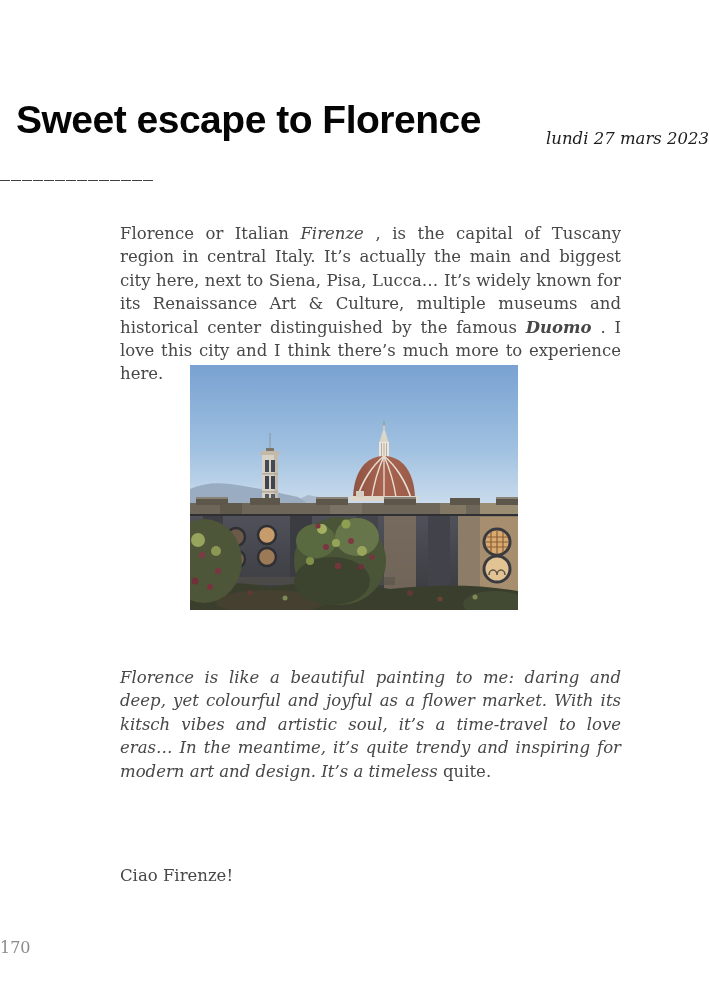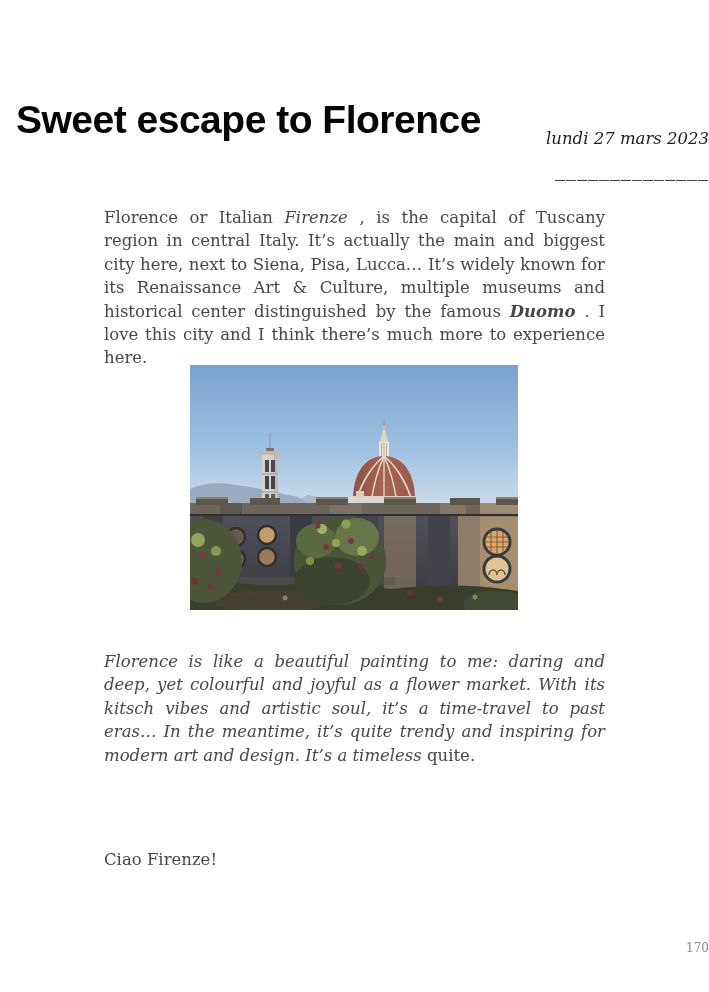--- a/index.html
+++ b/index.html
@@ -22,48 +22,48 @@
   }
   .date{
     position:absolute;top:129px;left:0;width:709px;
     text-align:right;
     font-style:italic;
     font-size:16.5px;line-height:20px;
     color:#1d1d1d;
   }
   .divider{
     position:absolute;top:156px;left:0;width:709px;
-    text-align:right;
+    text-align:left;
     font-size:20px;line-height:26px;
     letter-spacing:1px;
     color:#0a0a0a;
     white-space:pre;
   }
   .body-text{
     position:absolute;left:104px;width:501px;
-    margin:0;
+    margin:16px;
     font-size:16.5px;line-height:23.4px;
     color:#474747;
   }
   .justify{text-align:justify;}
   .italic{font-style:italic;}
   .p-intro{top:206px;}
   .p-impression{top:650px;}
   .p-conclusion{top:786px;}
   .p-signoff{top:848px;}
   .photo{
     position:absolute;top:365px;left:190px;
     width:328px;height:245px;
     margin:0;padding:0;
   }
   .photo svg{display:block;}
   .pageno{
     position:absolute;top:941px;left:0;width:709px;
-    text-align:right;
-    font-size:12px;line-height:14px;
+    text-align:left;
+    font-size:16px;line-height:14px;
     color:#8a8a8a;
   }
 </style>
 </head>
 <body>
 
 <div class="page">
 
   <h1 class="title">Sweet escape to Florence</h1>
 
@@ -212,20 +212,20 @@
 
         <circle cx="220" cy="228" r="3" fill="#5f3a33"></circle>
         <circle cx="250" cy="234" r="2.6" fill="#6b4236"></circle>
         <circle cx="60" cy="228" r="2.8" fill="#5f3a33"></circle>
         <circle cx="95" cy="233" r="2.5" fill="#7d8a55"></circle>
         <circle cx="285" cy="232" r="2.5" fill="#7d8a55"></circle>
       </g>
     </svg>
   </figure>
 
-  <p class="body-text justify italic p-impression"><span>Florence is like a beautiful painting to me: daring and deep, yet colourful and joyful as a flower market. With its kitsch vibes and artistic soul, it’s a time-travel to past eras… In the meantime, it’s quite trendy and inspiring for modern art and design. It’s a timeless</span><span style="font-style: normal;"> quite.</span></p>
+  <p class="body-text justify italic p-impression"><span>Florence is like a beautiful painting to me: daring and deep, yet colourful and joyful as a flower market. With its kitsch vibes and artistic soul, it’s a time-travel to love eras… In the meantime, it’s quite trendy and inspiring for modern art and design. It’s a timeless</span><span style="font-style: normal;"> quite.</span></p>
 
 
   <p class="body-text p-signoff"><span>Ciao Firenze!</span></p>
 
   <div class="pageno">170</div>
 
 </div>
 
 </body></html>

